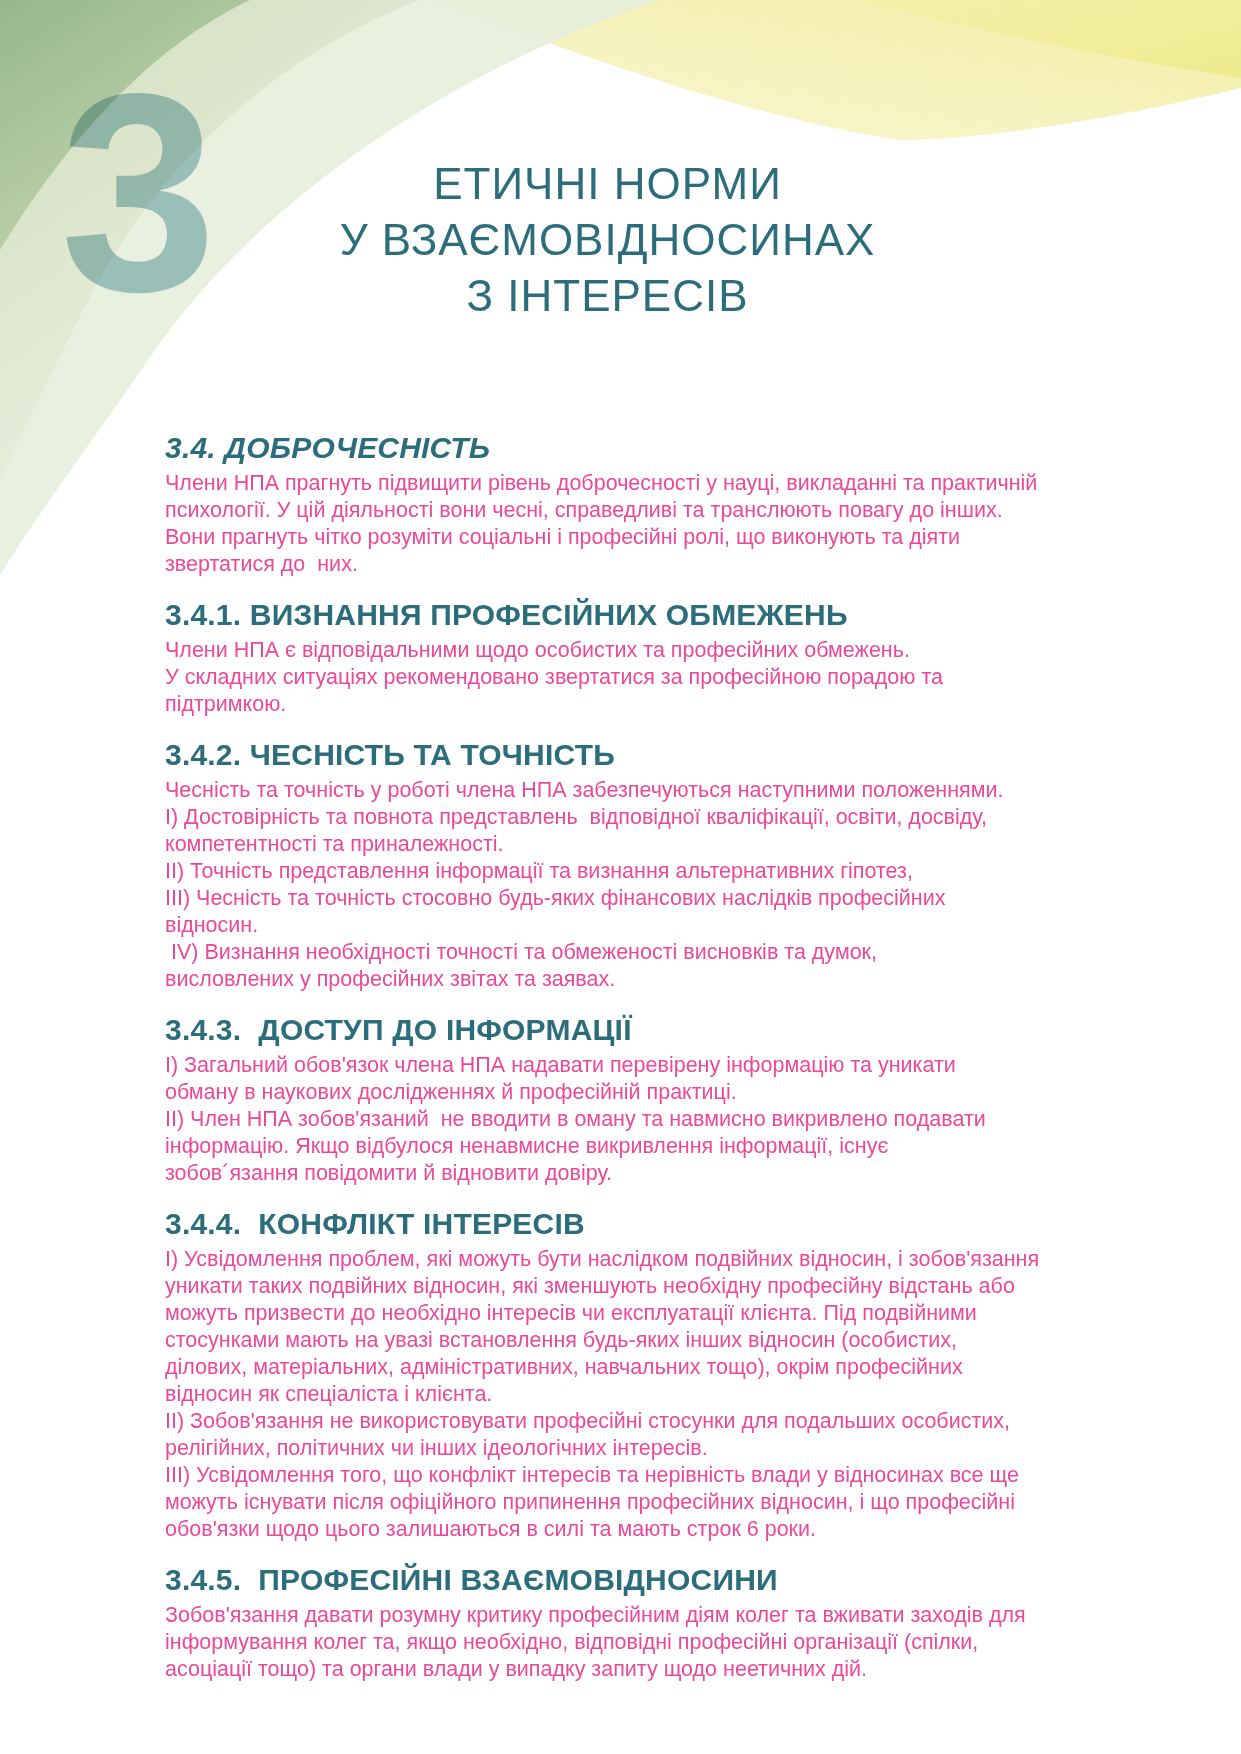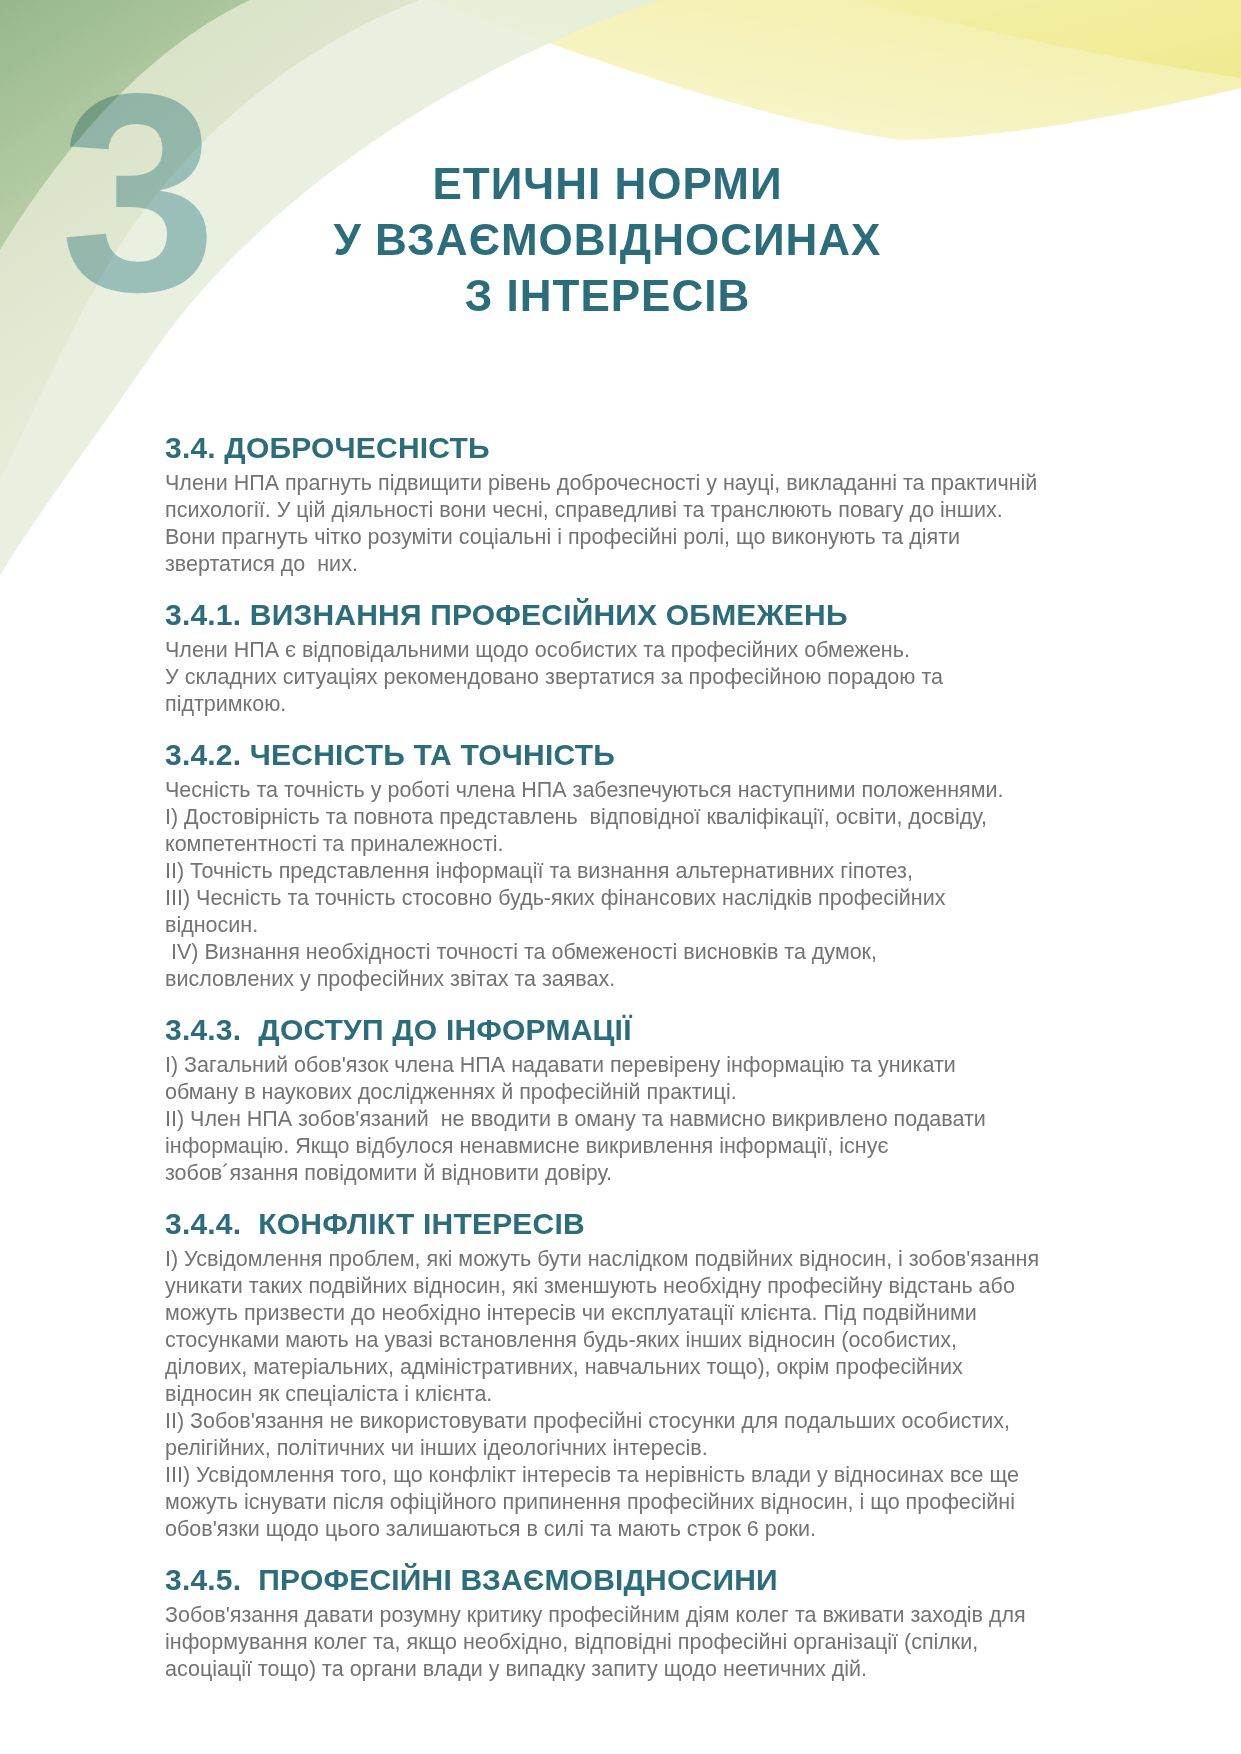--- a/index.html
+++ b/index.html
@@ -22,45 +22,45 @@
     color:#a9cbd4;
     mix-blend-mode:multiply;
   }
   .title{
     position:absolute;
     top:156px;
     left:0;
     width:1215px;
     text-align:center;
     color:#2c6d7b;
-    font-weight:bold;
+    font-weight:normal;
     font-size:44px;
     line-height:56px;
     letter-spacing:1px;
   }
   .doc-body{
     position:absolute;
     left:165px;
     top:430px;
     width:1010px;
   }
   .doc-body h2{
     font-size:30px;
     line-height:36px;
     color:#2c6d7b;
     font-weight:bold;
     margin:19px 0 4px 0;
     letter-spacing:0.2px;
     white-space:pre;
   }
-  .doc-body section:first-child h2{margin-top:0;}
+  .doc-body section:first-child h2{margin-top:0;font-style:italic;}
   .bodyline{
     font-size:21.5px;
     line-height:27px;
-    color:#737373;
+    color:#ec4899;
     white-space:pre;
   }
 </style>
 </head>
 <body>
 
 <div class="page">
 
   <svg class="waves" width="1241" height="600" viewBox="0 0 1241 600" xmlns="http://www.w3.org/2000/svg">
     <defs>

